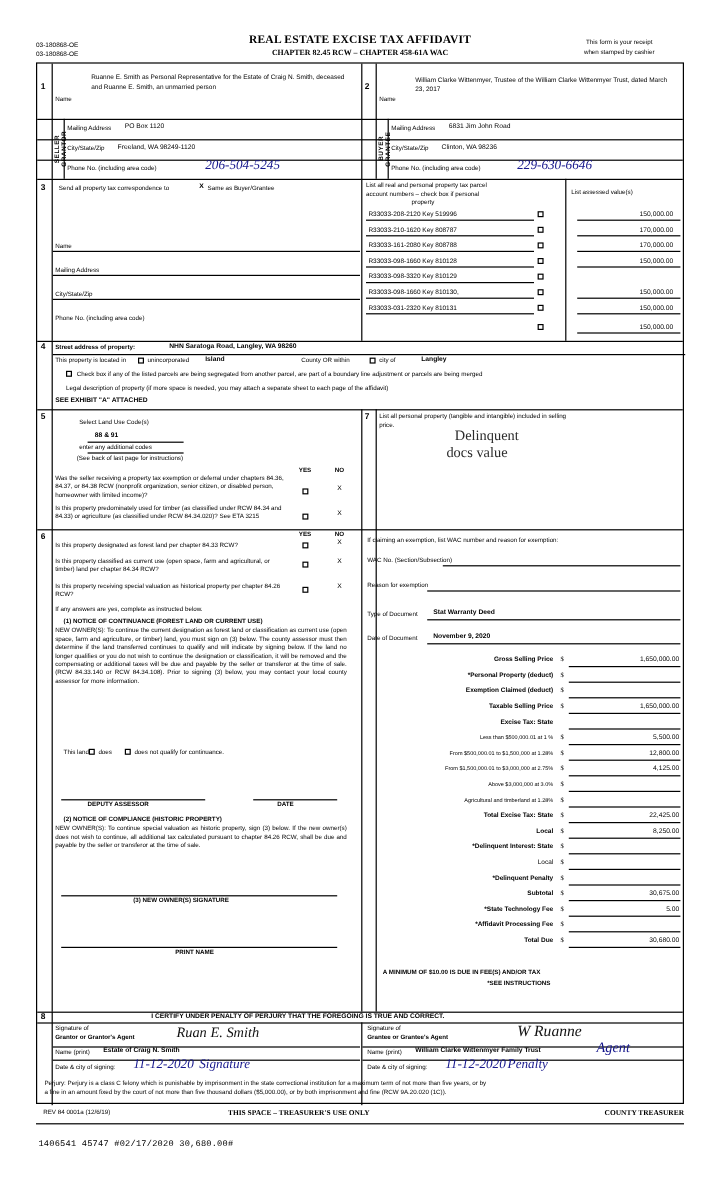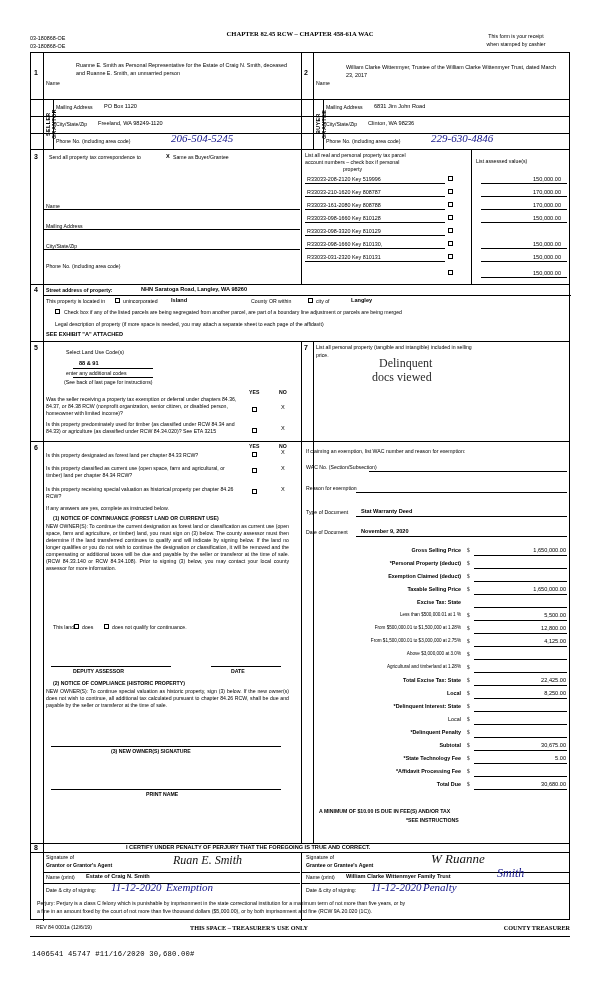--- a/index.html
+++ b/index.html
@@ -88,20 +88,21 @@
 <body>
 
 <div class="page">
 
   <div class="hdr">
     <div class="hdr-left">
       <div>03-180868-OE</div>
       <div>03-180868-OE</div>
     </div>
     <div class="hdr-mid">
+      <div class="hdr-title">REAL ESTATE EXCISE TAX AFFIDAVIT</div>
       <div class="hdr-sub">CHAPTER 82.45 RCW – CHAPTER 458-61A WAC</div>
     </div>
     <div class="hdr-right">
       <div>This form is your receipt</div>
       <div>when stamped by cashier</div>
     </div>
   </div>
 
   <div class="frame">
 
@@ -143,21 +144,21 @@
 
     <div class="secnum" style="left:273px;top:16px;">2</div>
     <div class="lbl" style="left:285px;top:27px;">Name</div>
     <div class="val" style="left:315px;top:10px;width:215px;line-height:1.5;font-size:5.4px;">William Clarke Wittenmyer, Trustee of the William Clarke Wittenmyer Trust, dated March 23, 2017</div>
     <div class="vert" style="left:284px;top:48px;height:46px;width:8px;">BUYER<br>GRANTEE</div>
     <div class="lbl" style="left:295px;top:51px;">Mailing Address</div>
     <div class="val" style="left:343px;top:50px;">6831 Jim John Road</div>
     <div class="lbl" style="left:295px;top:68px;">City/State/Zip</div>
     <div class="val" style="left:337px;top:67px;">Clinton, WA 98236</div>
     <div class="lbl" style="left:295px;top:85px;">Phone No. (including area code)</div>
-    <div class="hand" style="left:400px;top:79px;font-size:11px;">229-630-4846</div>
+    <div class="hand" style="left:400px;top:79px;font-size:11px;">229-630-6646</div>
 
     <div class="secnum" style="left:3px;top:100px;">3</div>
     <div class="lbl" style="left:18px;top:101px;">Send all property tax correspondence to</div>
     <div class="xmark bold" style="left:135px;top:100px;">X</div>
     <div class="lbl" style="left:142px;top:101px;">Same as Buyer/Grantee</div>
 
     <div class="lbl" style="left:15px;top:150px;">Name</div>
     <div class="hline" style="top:156px;left:13px;width:256px;"></div>
     <div class="lbl" style="left:15px;top:170px;">Mailing Address</div>
     <div class="hline" style="top:176px;left:13px;width:256px;"></div>
@@ -284,21 +285,21 @@
     <div class="lbl bold" style="left:80px;top:695px;">(3) NEW OWNER(S) SIGNATURE</div>
     <div class="hline" style="top:736px;left:20px;width:230px;"></div>
     <div class="lbl bold" style="left:115px;top:738px;">PRINT NAME</div>
 
     <div class="secnum" style="left:273px;top:291px;">7</div>
     <div class="lbl" style="left:285px;top:291px;width:250px;line-height:1.5;">
       <span>List all personal property (tangible and intangible) included in selling</span><br>
       <span>price.</span>
     </div>
     <div style="position:absolute;left:348px;top:303px;font-size:12px;color:#2b2b2b;font-family:'Liberation Serif',serif;">Delinquent</div>
-    <div style="position:absolute;left:341px;top:317px;font-size:12px;color:#2b2b2b;font-family:'Liberation Serif',serif;">docs viewed</div>
+    <div style="position:absolute;left:341px;top:317px;font-size:12px;color:#2b2b2b;font-family:'Liberation Serif',serif;">docs value</div>
 
     <div class="lbl" style="left:275px;top:395px;">If claiming an exemption, list WAC number and reason for exemption:</div>
     <div class="lbl" style="left:275px;top:411px;">WAC No. (Section/Subsection)</div>
     <div class="hline" style="top:418px;left:338px;width:198px;"></div>
     <div class="lbl" style="left:275px;top:432px;">Reason for exemption</div>
     <div class="hline" style="top:439px;left:325px;width:211px;"></div>
 
     <div class="lbl" style="left:275px;top:456px;">Type of Document</div>
     <div class="val bold" style="left:330px;top:455px;">Stat Warranty Deed</div>
     <div class="hline" style="top:463px;left:325px;width:211px;"></div>
@@ -385,48 +386,48 @@
       </div>
 
     <div class="lbl bold" style="left:288px;top:755px;">A MINIMUM OF $10.00 IS DUE IN FEE(S) AND/OR TAX</div>
     <div class="lbl bold" style="left:375px;top:764px;">*SEE INSTRUCTIONS</div>
 
     <div class="secnum" style="left:3px;top:791px;">8</div>
     <div class="lbl bold" style="left:95px;top:791px;font-size:5.6px;">I CERTIFY UNDER PENALTY OF PERJURY THAT THE FOREGOING IS TRUE AND CORRECT.</div>
 
     <div class="lbl" style="left:15px;top:801px;">Signature of</div>
     <div class="lbl bold" style="left:15px;top:809px;">Grantor or Grantor's Agent</div>
-    <div class="sig" style="left:142px;top:800px;font-size:12px;">Ruan E. Smith</div>
+    <div class="sig" style="left:116px;top:800px;font-size:12px;">Ruan E. Smith</div>
     <div class="hline" style="top:819px;left:13px;width:256px;"></div>
     <div class="lbl" style="left:15px;top:821px;">Name (print)</div>
     <div class="val bold" style="left:55px;top:820px;">Estate of Craig N. Smith</div>
     <div class="hline" style="top:830px;left:13px;width:256px;"></div>
     <div class="lbl" style="left:15px;top:834px;">Date &amp; city of signing:</div>
     <div class="hand" style="left:80px;top:828px;font-size:11px;">11-12-2020</div>
-    <div class="hand" style="left:135px;top:828px;font-size:11px;">Exemption</div>
+    <div class="hand" style="left:135px;top:828px;font-size:11px;">Signature</div>
 
     <div class="lbl" style="left:275px;top:801px;">Signature of</div>
     <div class="lbl bold" style="left:275px;top:809px;">Grantee or Grantee's Agent</div>
     <div class="sig" style="left:400px;top:798px;font-size:13px;">W Ruanne</div>
     <div class="hline" style="top:819px;left:271px;width:268px;"></div>
     <div class="lbl" style="left:275px;top:821px;">Name (print)</div>
     <div class="val bold" style="left:315px;top:820px;">William Clarke Wittenmyer Family Trust</div>
-    <div class="hand" style="left:466px;top:813px;font-size:12px;">Smith</div>
+    <div class="hand" style="left:466px;top:813px;font-size:12px;">Agent</div>
     <div class="hline" style="top:830px;left:271px;width:268px;"></div>
     <div class="lbl" style="left:275px;top:834px;">Date &amp; city of signing:</div>
     <div class="hand" style="left:340px;top:828px;font-size:11px;">11-12-2020</div>
     <div class="hand" style="left:392px;top:828px;font-size:11px;">Penalty</div>
 
     <div class="lbl" style="left:6px;top:847px;width:530px;line-height:1.5;">
       <span>Perjury: Perjury is a class C felony which is punishable by imprisonment in the state correctional institution for a maximum term of not more than five years, or by</span><br>
       <span>a fine in an amount fixed by the court of not more than five thousand dollars ($5,000.00), or by both imprisonment and fine (RCW 9A.20.020 (1C)).</span>
     </div>
   </div>
 
   <div class="footer" style="top:924px;">
     <div style="position:absolute;left:6px;top:0;font-size:5.2px;font-family:'Liberation Sans',sans-serif;">REV 84 0001a (12/6/19)</div>
     <div style="position:absolute;left:160px;top:0;font-size:6.2px;font-weight:bold;">THIS SPACE – TREASURER'S USE ONLY</div>
     <div style="position:absolute;right:0;top:0;font-size:6.2px;font-weight:bold;">COUNTY TREASURER</div>
     <div class="bot-line" style="left:0;top:12px;width:540px;"></div>
-    <div class="mono" style="position:absolute;left:2px;top:26px;font-size:7.2px;letter-spacing:.2px;">1406541 45747 #11/16/2020 30,680.00#</div>
+    <div class="mono" style="position:absolute;left:2px;top:26px;font-size:7.2px;letter-spacing:.2px;">1406541 45747 #02/17/2020 30,680.00#</div>
   </div>
 
 </div>
 
 </body></html>

